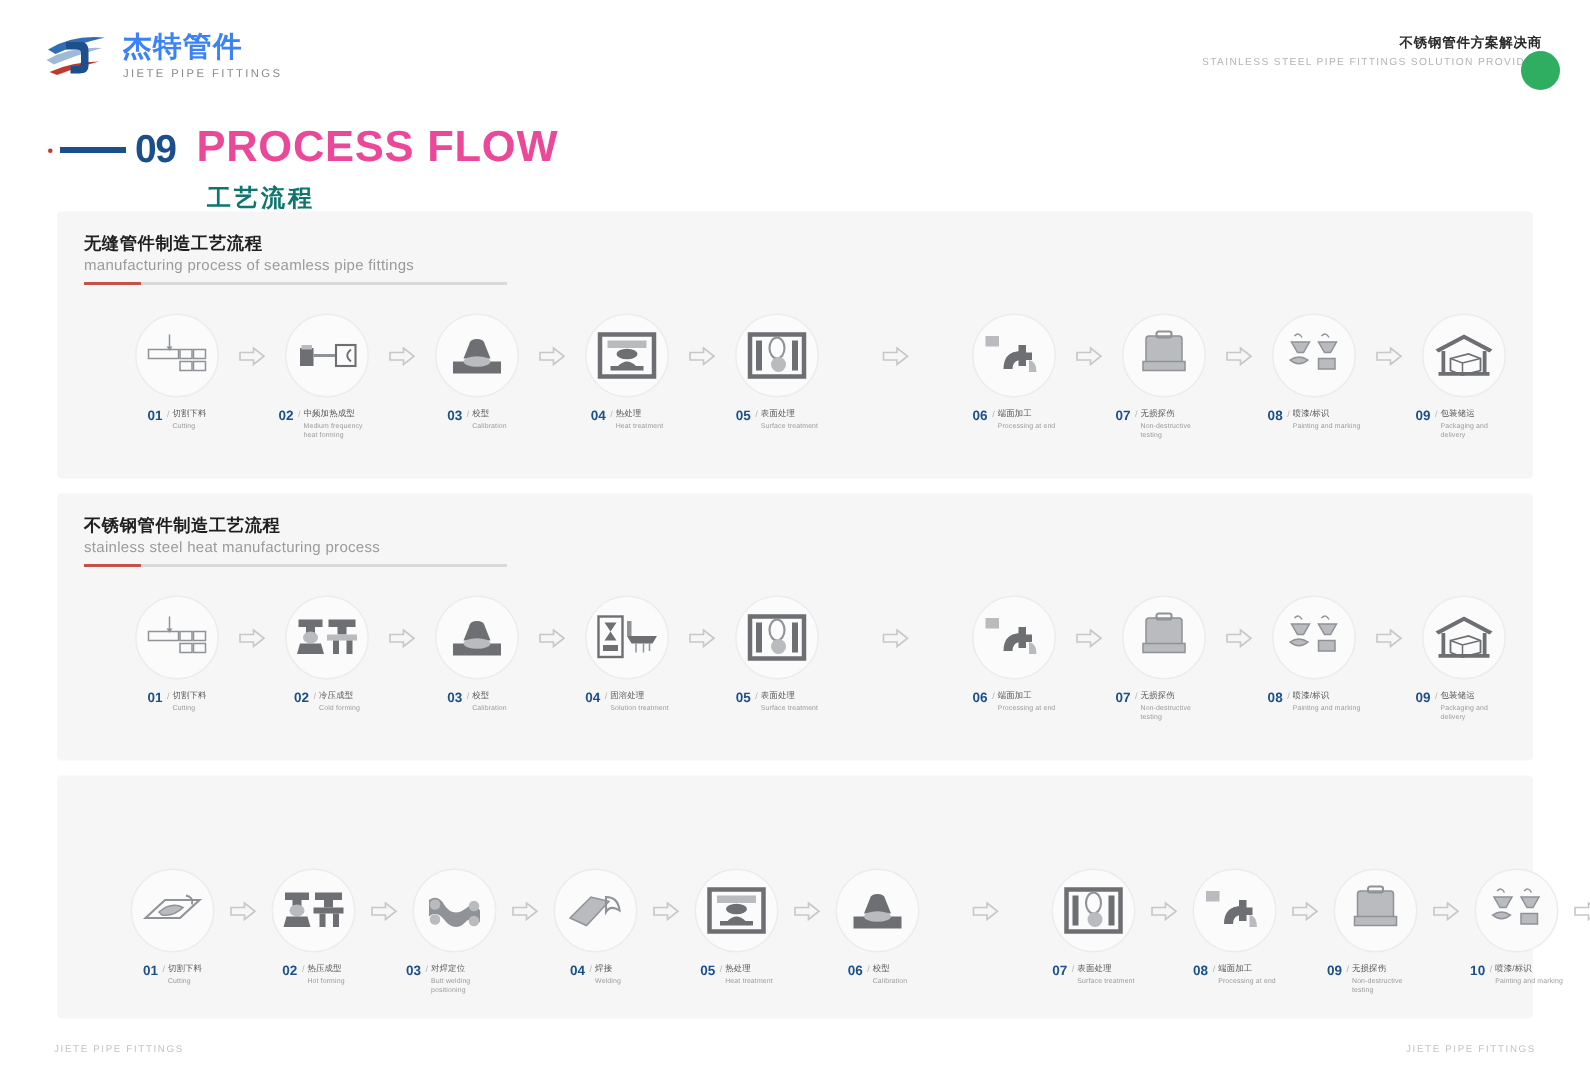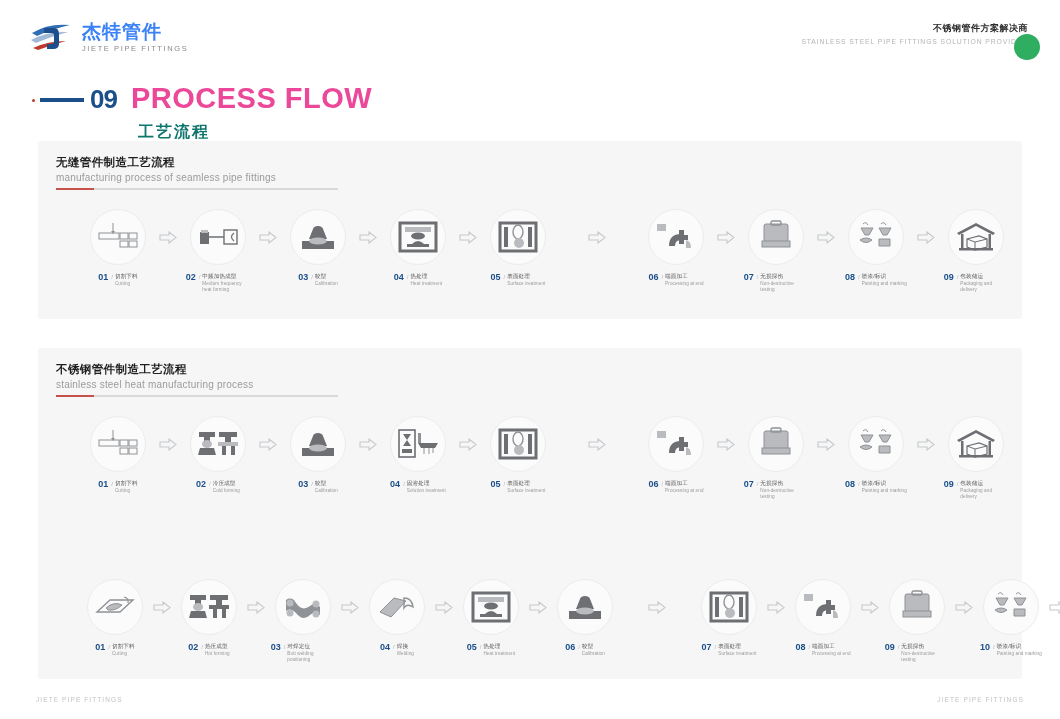--- a/index.html
+++ b/index.html
@@ -58,21 +58,21 @@
     margin-left:98px; margin-top:9px; letter-spacing:2px;
   }
 
   
   .panel{
     position:absolute; left:38px; width:984px;
     background:#f6f6f7;
     border-radius:3px;
   }
   .p1{ top:141px; height:178px; }
-  .p2{ top:348px; height:178px; }
+  .p2{ top:329px; height:178px; }
   .p3{ top:517px; height:162px; }
 
   .sec-head{ position:absolute; left:18px; top:14px; width:320px; }
   .sec-cn{ font-size:11.5px; font-weight:bold; color:#1f1f1f; letter-spacing:.4px; }
   .sec-en{ font-size:10px; color:#9b9b9b; margin-top:2px; letter-spacing:.2px; font-weight:400; }
   .sec-rule{ margin-top:5px; width:282px; height:2px; background:#d9d9d9; position:relative; }
   .sec-rule::before{
     content:""; position:absolute; left:0; top:0; width:38px; height:2px; background:#c4514a;
   }
 

